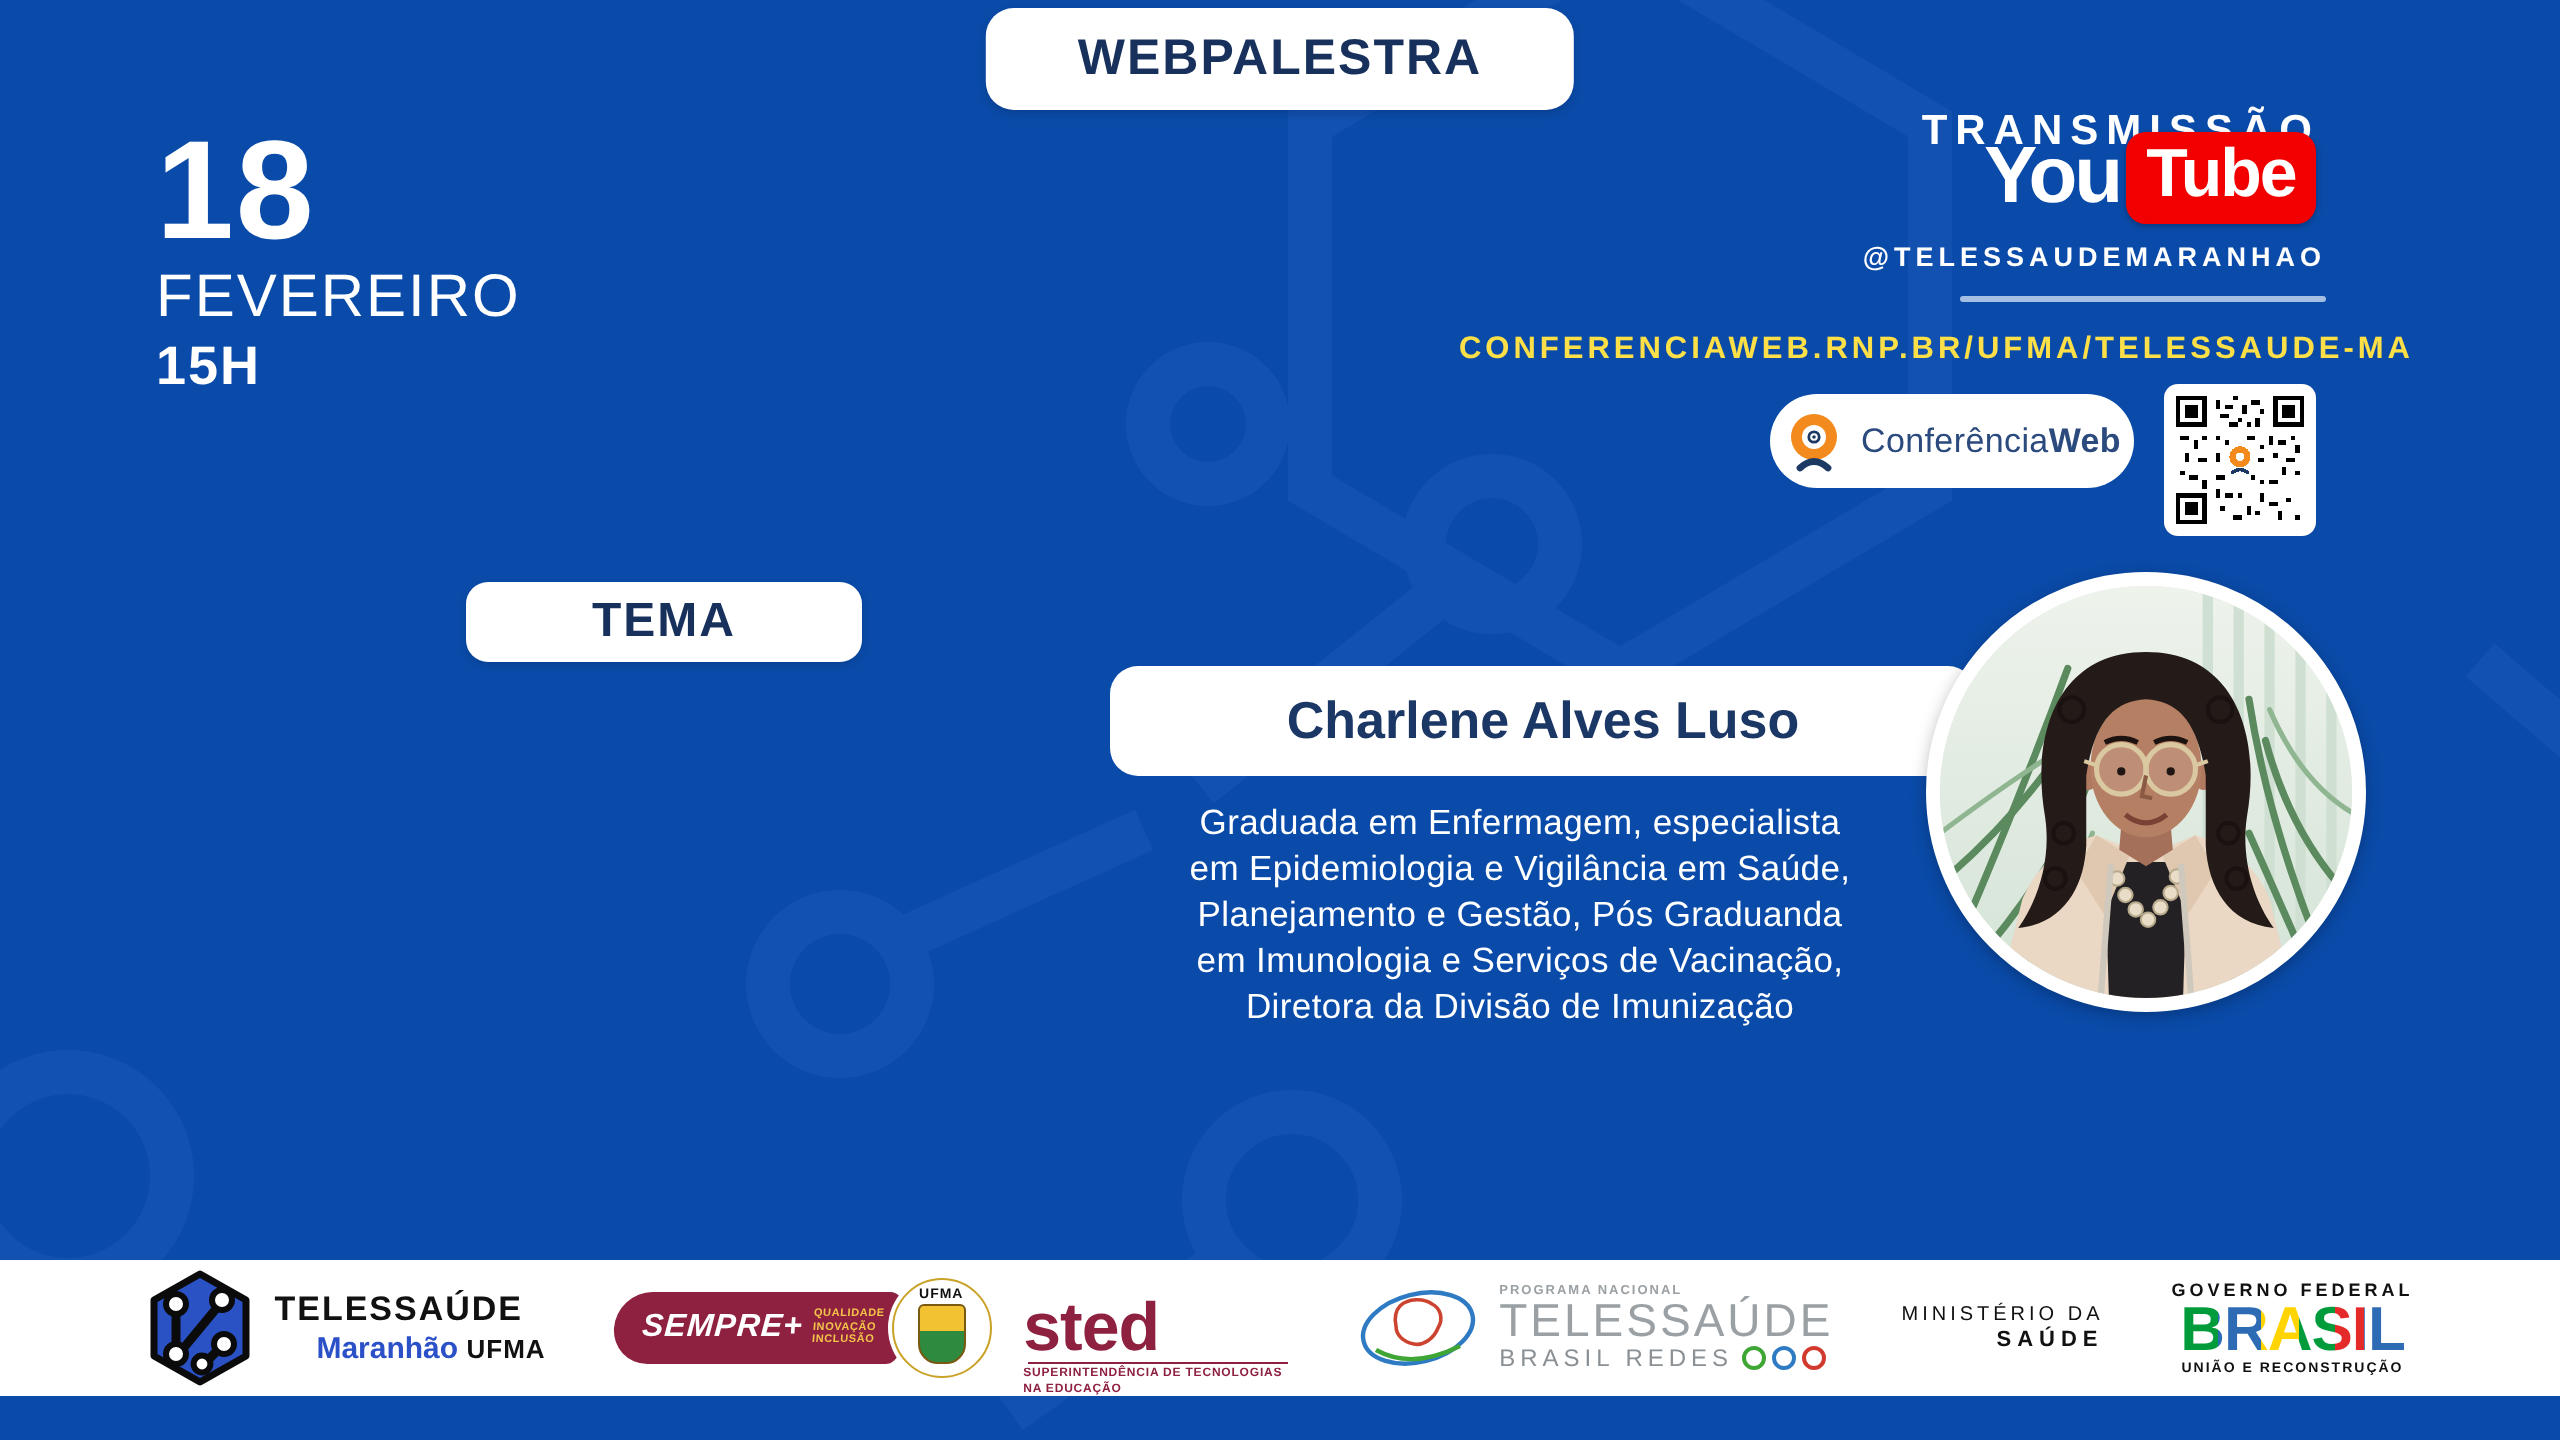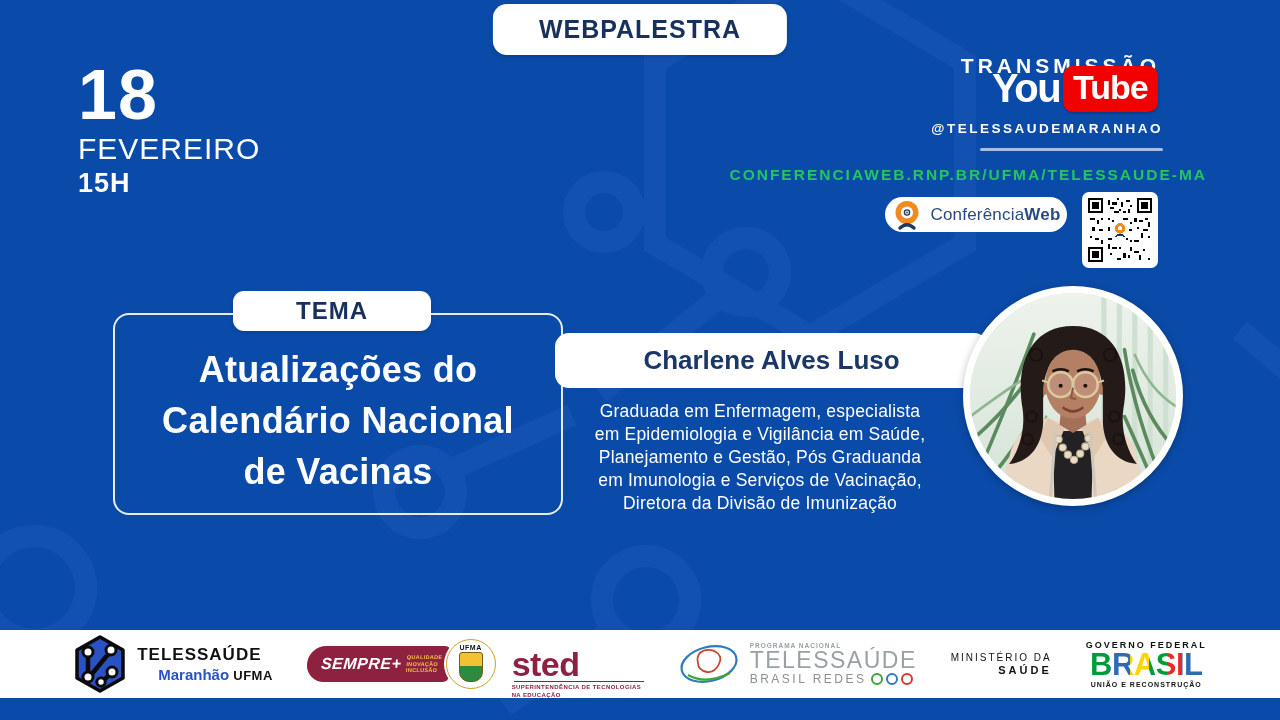--- a/index.html
+++ b/index.html
@@ -26,23 +26,23 @@
   .date-month{font-size:30px;font-weight:300;letter-spacing:1px;margin-top:4px;}
   .date-time{font-size:27px;font-weight:800;letter-spacing:1px;margin-top:2px;}
 
   
   .transmissao{position:absolute;top:35px;right:120px;color:#fff;font-size:21px;font-weight:600;letter-spacing:4px;margin-top:19px;}
   .youtube{position:absolute;top:66px;left:992px;display:flex;align-items:flex-start;gap:3px;}
   .yt-you{color:#fff;font-size:40px;font-weight:800;letter-spacing:-1.5px;}
   .yt-tube{color:#fff;font-size:34px;font-weight:800;letter-spacing:-1px;background:#F20000;border-radius:10px;padding:2px 10px 5px 10px;box-shadow:0 1px 3px rgba(0,0,0,.3);}
   .handle{position:absolute;top:121px;right:117px;color:#fff;font-size:13.5px;font-weight:700;letter-spacing:2.5px;}
   .handle-underline{position:absolute;top:148px;right:117px;width:183px;height:3px;background:#A5BEE4;border-radius:2px;}
-  .url{position:absolute;top:166px;right:73px;color:#22c55e;font-size:15.5px;font-weight:700;letter-spacing:2px;}
+  .url{position:absolute;top:166px;right:73px;color:#fde047;font-size:15.5px;font-weight:700;letter-spacing:2px;}
   .conf-pill{
-    position:absolute;left:885px;top:197px;width:182px;height:35px;background:#fff;border-radius:24px;
+    position:absolute;left:885px;top:197px;width:182px;height:47px;background:#fff;border-radius:24px;
     display:flex;align-items:center;justify-content:center;gap:7px;
   }
   .conf-text{font-size:17px;color:#2B4A7E;letter-spacing:.2px;}
   .conf-text b{font-weight:800;}
   .qr{
     position:absolute;left:1082px;top:192px;width:76px;height:76px;background:#fff;border-radius:7px;
     display:flex;align-items:center;justify-content:center;
   }
 
   
@@ -241,25 +241,20 @@
           <rect x="23" y="26" width="1" height="2"></rect>
           <rect x="27" y="27" width="1" height="1"></rect>
       </g>
       <circle cx="14.5" cy="14.5" r="4.2" fill="#fff"></circle>
       <circle cx="14.5" cy="13.8" r="2.4" fill="#F28A1E"></circle>
       <circle cx="14.5" cy="13.8" r="1" fill="#fff"></circle>
       <path d="M12.5,17.5 Q14.5,15.8 16.5,17.5" stroke="#1C3A63" stroke-width="0.8" fill="none"></path>
     </svg>
   </div>
 
-  <div class="tema-box">
-    <div class="tema-line">Atualizações do</div>
-    <div class="tema-line">Calendário Nacional</div>
-    <div class="tema-line">de Vacinas</div>
-  </div>
   <div class="tema-badge">
     <span>TEMA</span>
   </div>
 
   <div class="name-banner">
     <span>Charlene Alves Luso</span>
   </div>
   <div class="bio">
     <div>Graduada em Enfermagem, especialista</div>
     <div>em Epidemiologia e Vigilância em Saúde,</div>

